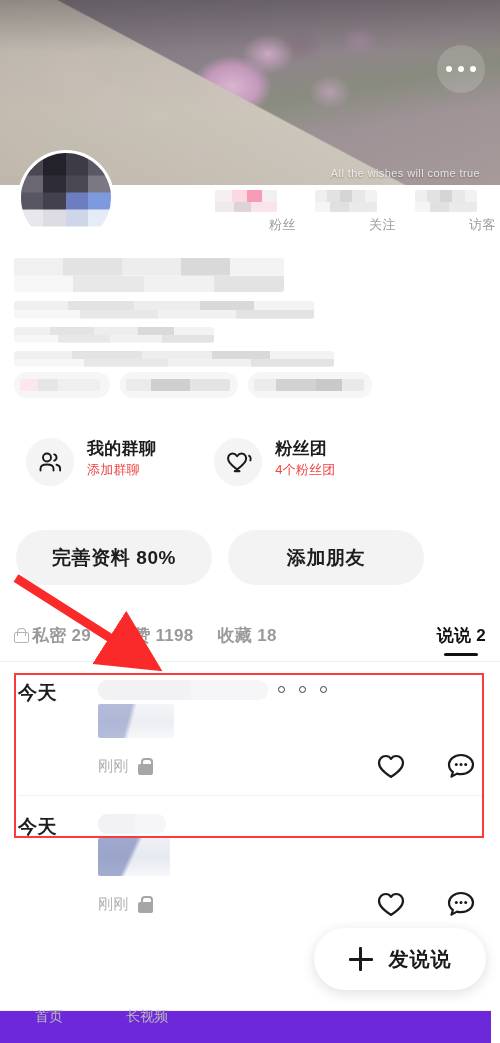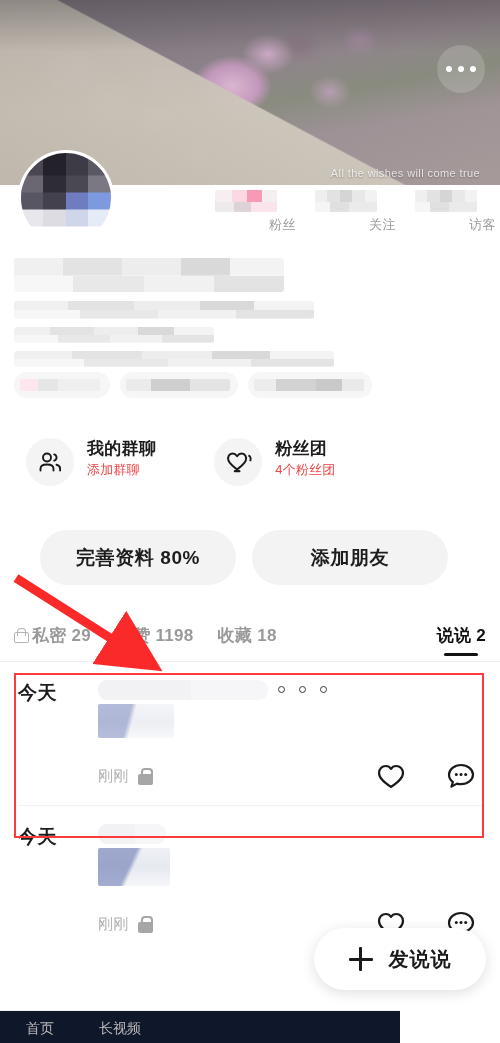--- a/index.html
+++ b/index.html
@@ -143,21 +143,21 @@
   .entry.e1{ margin-left:26px; }
   .entry.e2{ margin-left:58px; }
   .entry-icon{
     width:48px; height:48px; border-radius:50%; background:#f4f4f4;
     display:flex; align-items:center; justify-content:center; flex:0 0 48px;
   }
   .entry-txt .t1{ font-size:17px; font-weight:700; color:#1d1d1d; line-height:22px; letter-spacing:.3px; }
   .entry-txt .t2{ font-size:13px; color:#ef4444; line-height:19px; letter-spacing:.2px; }
 
   
-  .actions{ position:absolute; left:0; top:530px; width:440px; display:flex; gap:16px; padding:0 16px;margin-left:24px; }
+  .actions{ position:absolute; left:0; top:530px; width:440px; display:flex; gap:16px; padding:0 16px; }
   .act-btn{
     flex:1; height:55px; border-radius:28px; background:#f3f3f3;
     display:flex; align-items:center; justify-content:center;
     font-size:19px; font-weight:700; color:#1d1d1d; letter-spacing:.6px;
     cursor:pointer; border:none;
     font-family:"Liberation Sans","DejaVu Sans",sans-serif;
   }
 
   
   .tabs{
@@ -205,21 +205,21 @@
       linear-gradient(180deg,#f4f5f8 0%,#eceef3 55%,#f7f8fa 100%);
   }
   .post-img.v2{
     width:72px; height:38px;
     background:
       linear-gradient(115deg, rgba(50,70,150,.42) 44%, rgba(50,70,150,0) 50%),
       linear-gradient(180deg,#eef0f5 0%,#e6e9f0 50%,#f6f7fa 100%);
   }
   .dots{ display:flex; align-items:center; gap:14px; margin-left:10px; margin-top:6px; }
   .dots i{ width:7px; height:7px; border-radius:50%; border:1.4px solid #3a3a3a; display:block; }
-  .post-foot{ display:flex; align-items:center; margin-top:24px; }
+  .post-foot{ display:flex; align-items:center; margin-top:14px; }
   .post-time{ font-size:15px; color:#b0b0b0; letter-spacing:.3px; }
   .lock-solid{ position:relative; width:15px; height:17px; margin-left:9px; flex:0 0 15px; }
   .lock-solid::before{
     content:""; position:absolute; left:0; bottom:0; width:15px; height:11px;
     background:#a6a6a6; border-radius:2px;
   }
   .lock-solid::after{
     content:""; position:absolute; left:3.5px; top:0; width:8px; height:8px;
     border:2px solid #a6a6a6; border-bottom:none; border-radius:4px 4px 0 0;
   }
@@ -244,23 +244,23 @@
     display:flex; align-items:center; justify-content:center; gap:16px;
     cursor:pointer; z-index:50;
   }
   .fab .plus{ position:relative; width:24px; height:24px; flex:0 0 24px; }
   .fab .plus::before{ content:""; position:absolute; left:0; top:10.5px; width:24px; height:3px; background:#1a1a1a; border-radius:1px; }
   .fab .plus::after{ content:""; position:absolute; left:10.5px; top:0; width:3px; height:24px; background:#1a1a1a; border-radius:1px; }
   .fab .lbl{ font-size:20px; font-weight:700; color:#1a1a1a; letter-spacing:1px; }
 
   
   .botnav{
-    position:absolute; left:0; bottom:0; width:400px; height:33px;
-    background:#0f172a; border-top:1px solid #f0f0f0;
-    display:flex; align-items:flex-end; padding-bottom:4px; z-index:30;
+    position:absolute; left:0; bottom:0; width:491px; height:33px;
+    background:#6d28d9; border-top:1px solid #f0f0f0;
+    display:flex; align-items:flex-end; padding-bottom:16px; z-index:30;
   }
   .nav-item{
     flex:1; text-align:center; font-size:14px; color:#b9b9b9;
     line-height:14px; cursor:pointer; position:relative; height:18px; overflow:hidden;
   }
   .nav-center{ flex:1; display:flex; justify-content:center; align-items:flex-start; position:relative; }
 </style>
 </head>
 <body>
 

